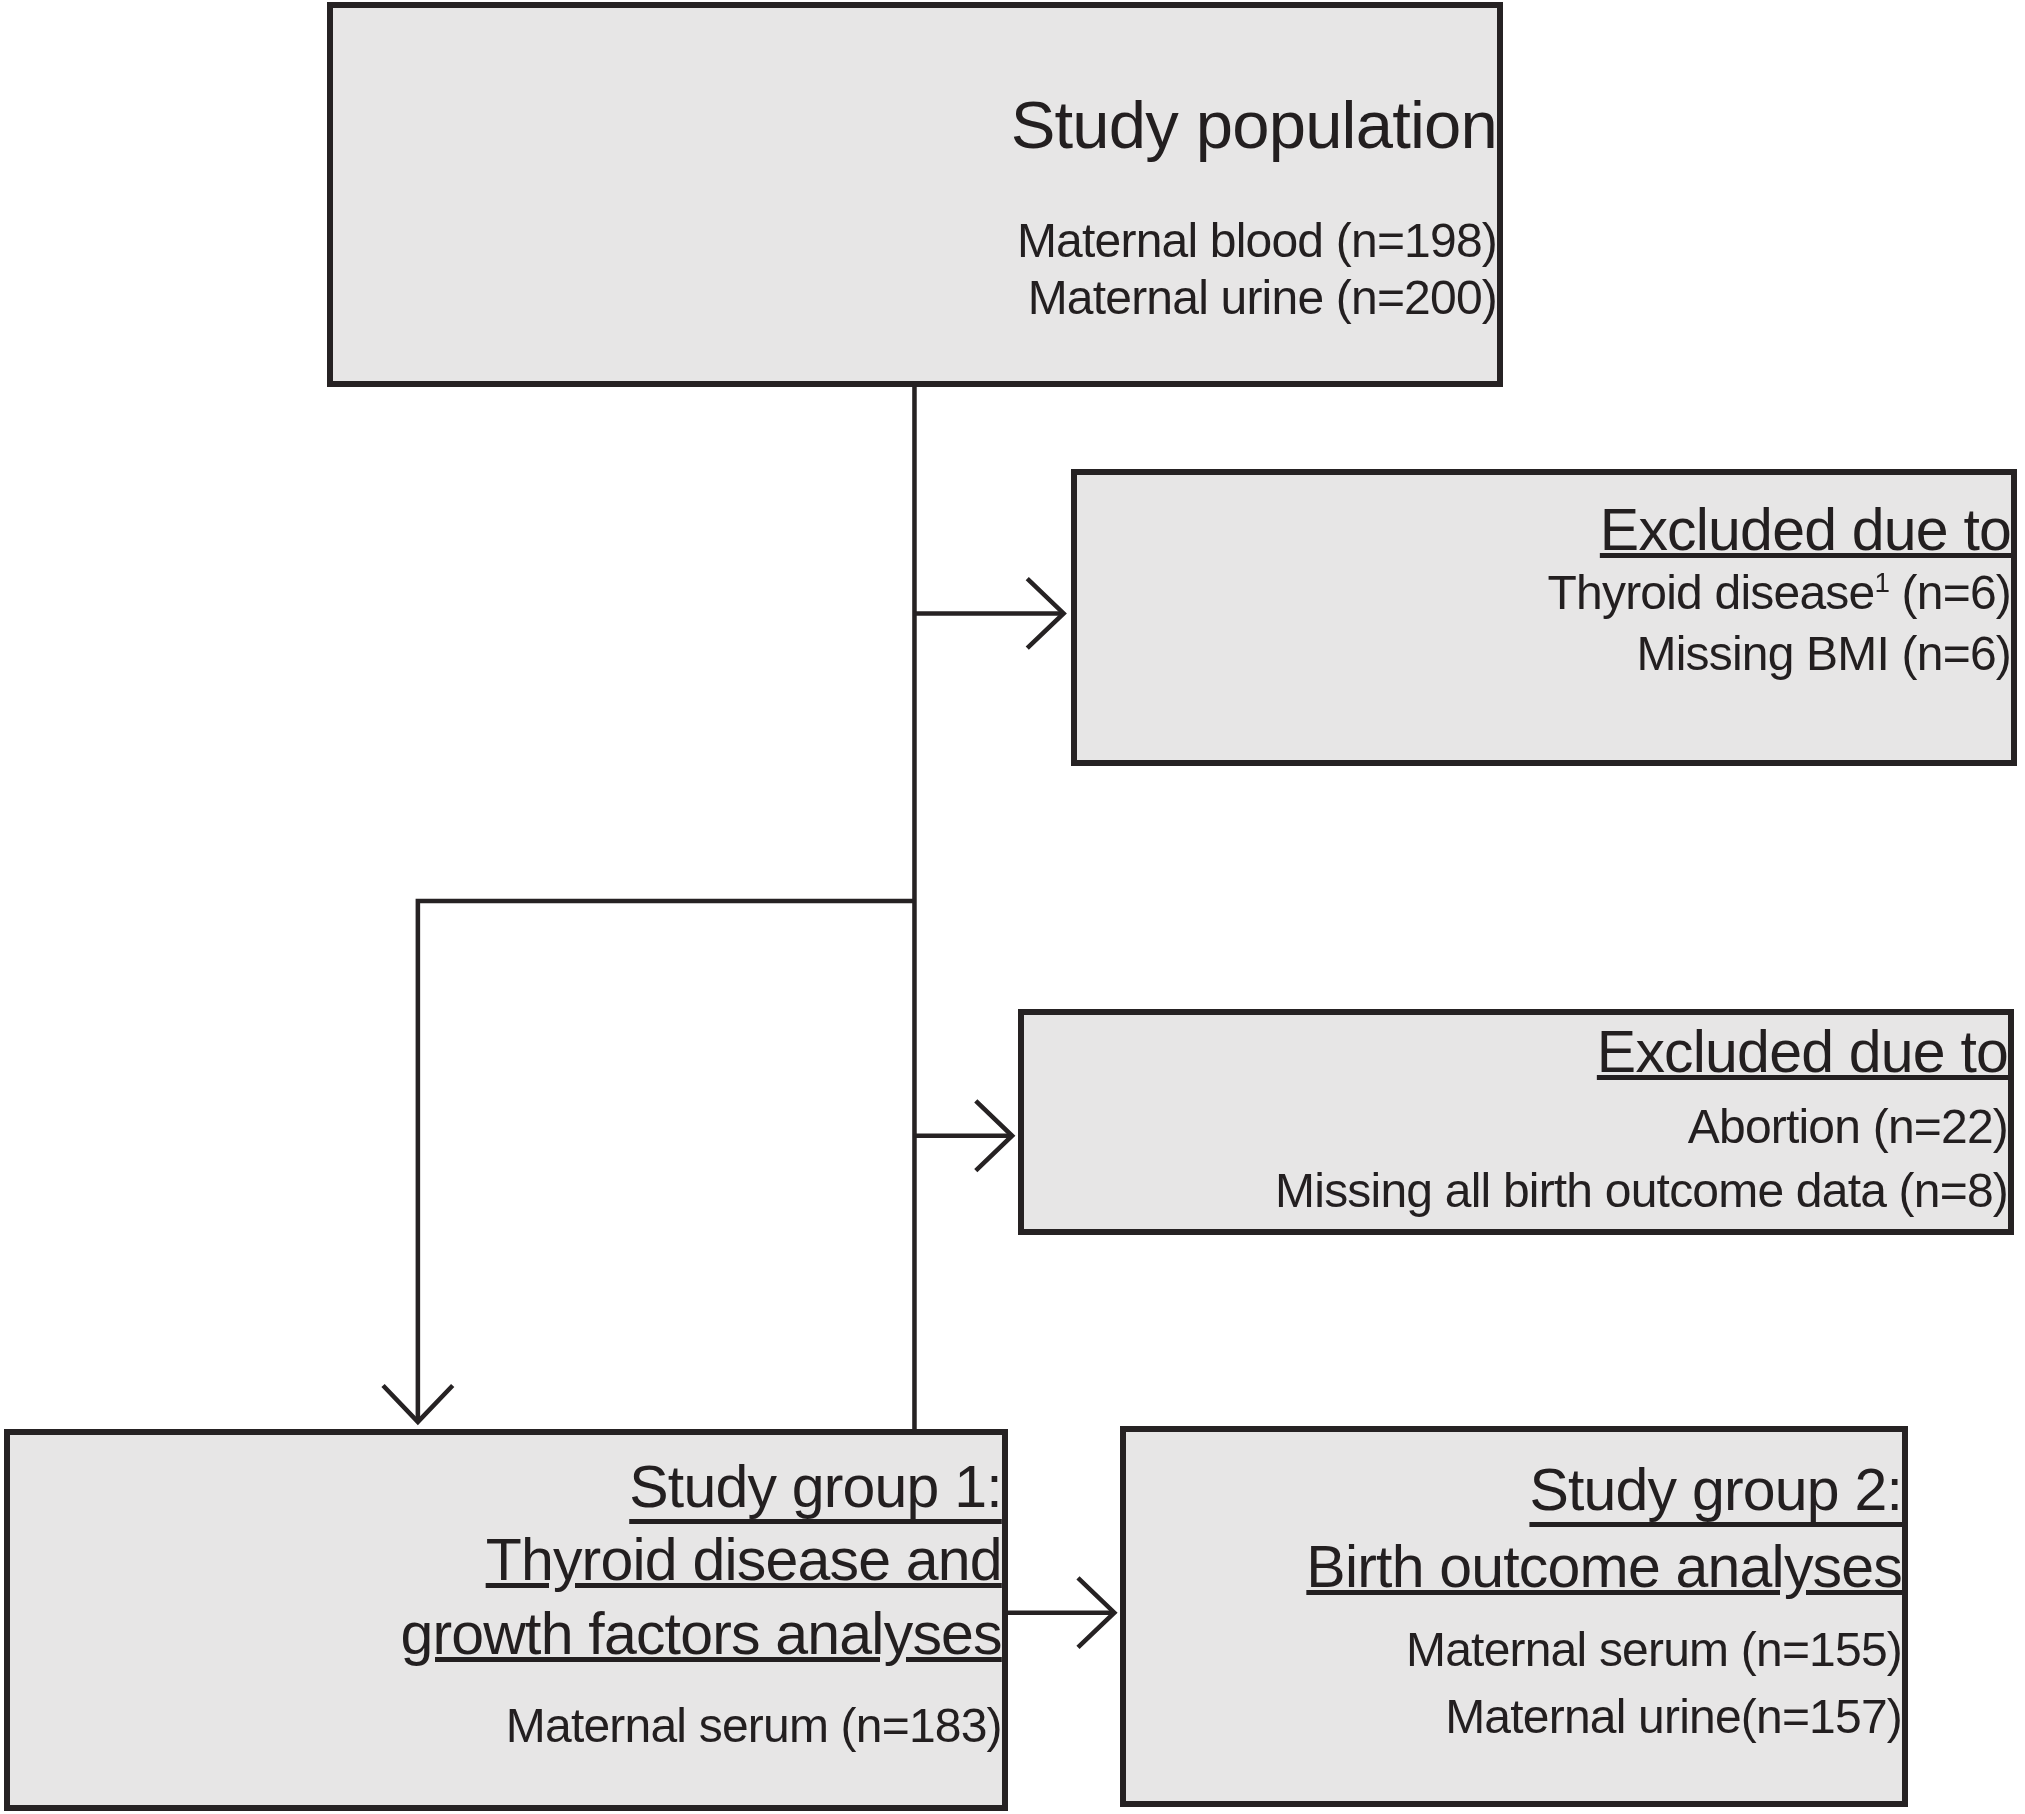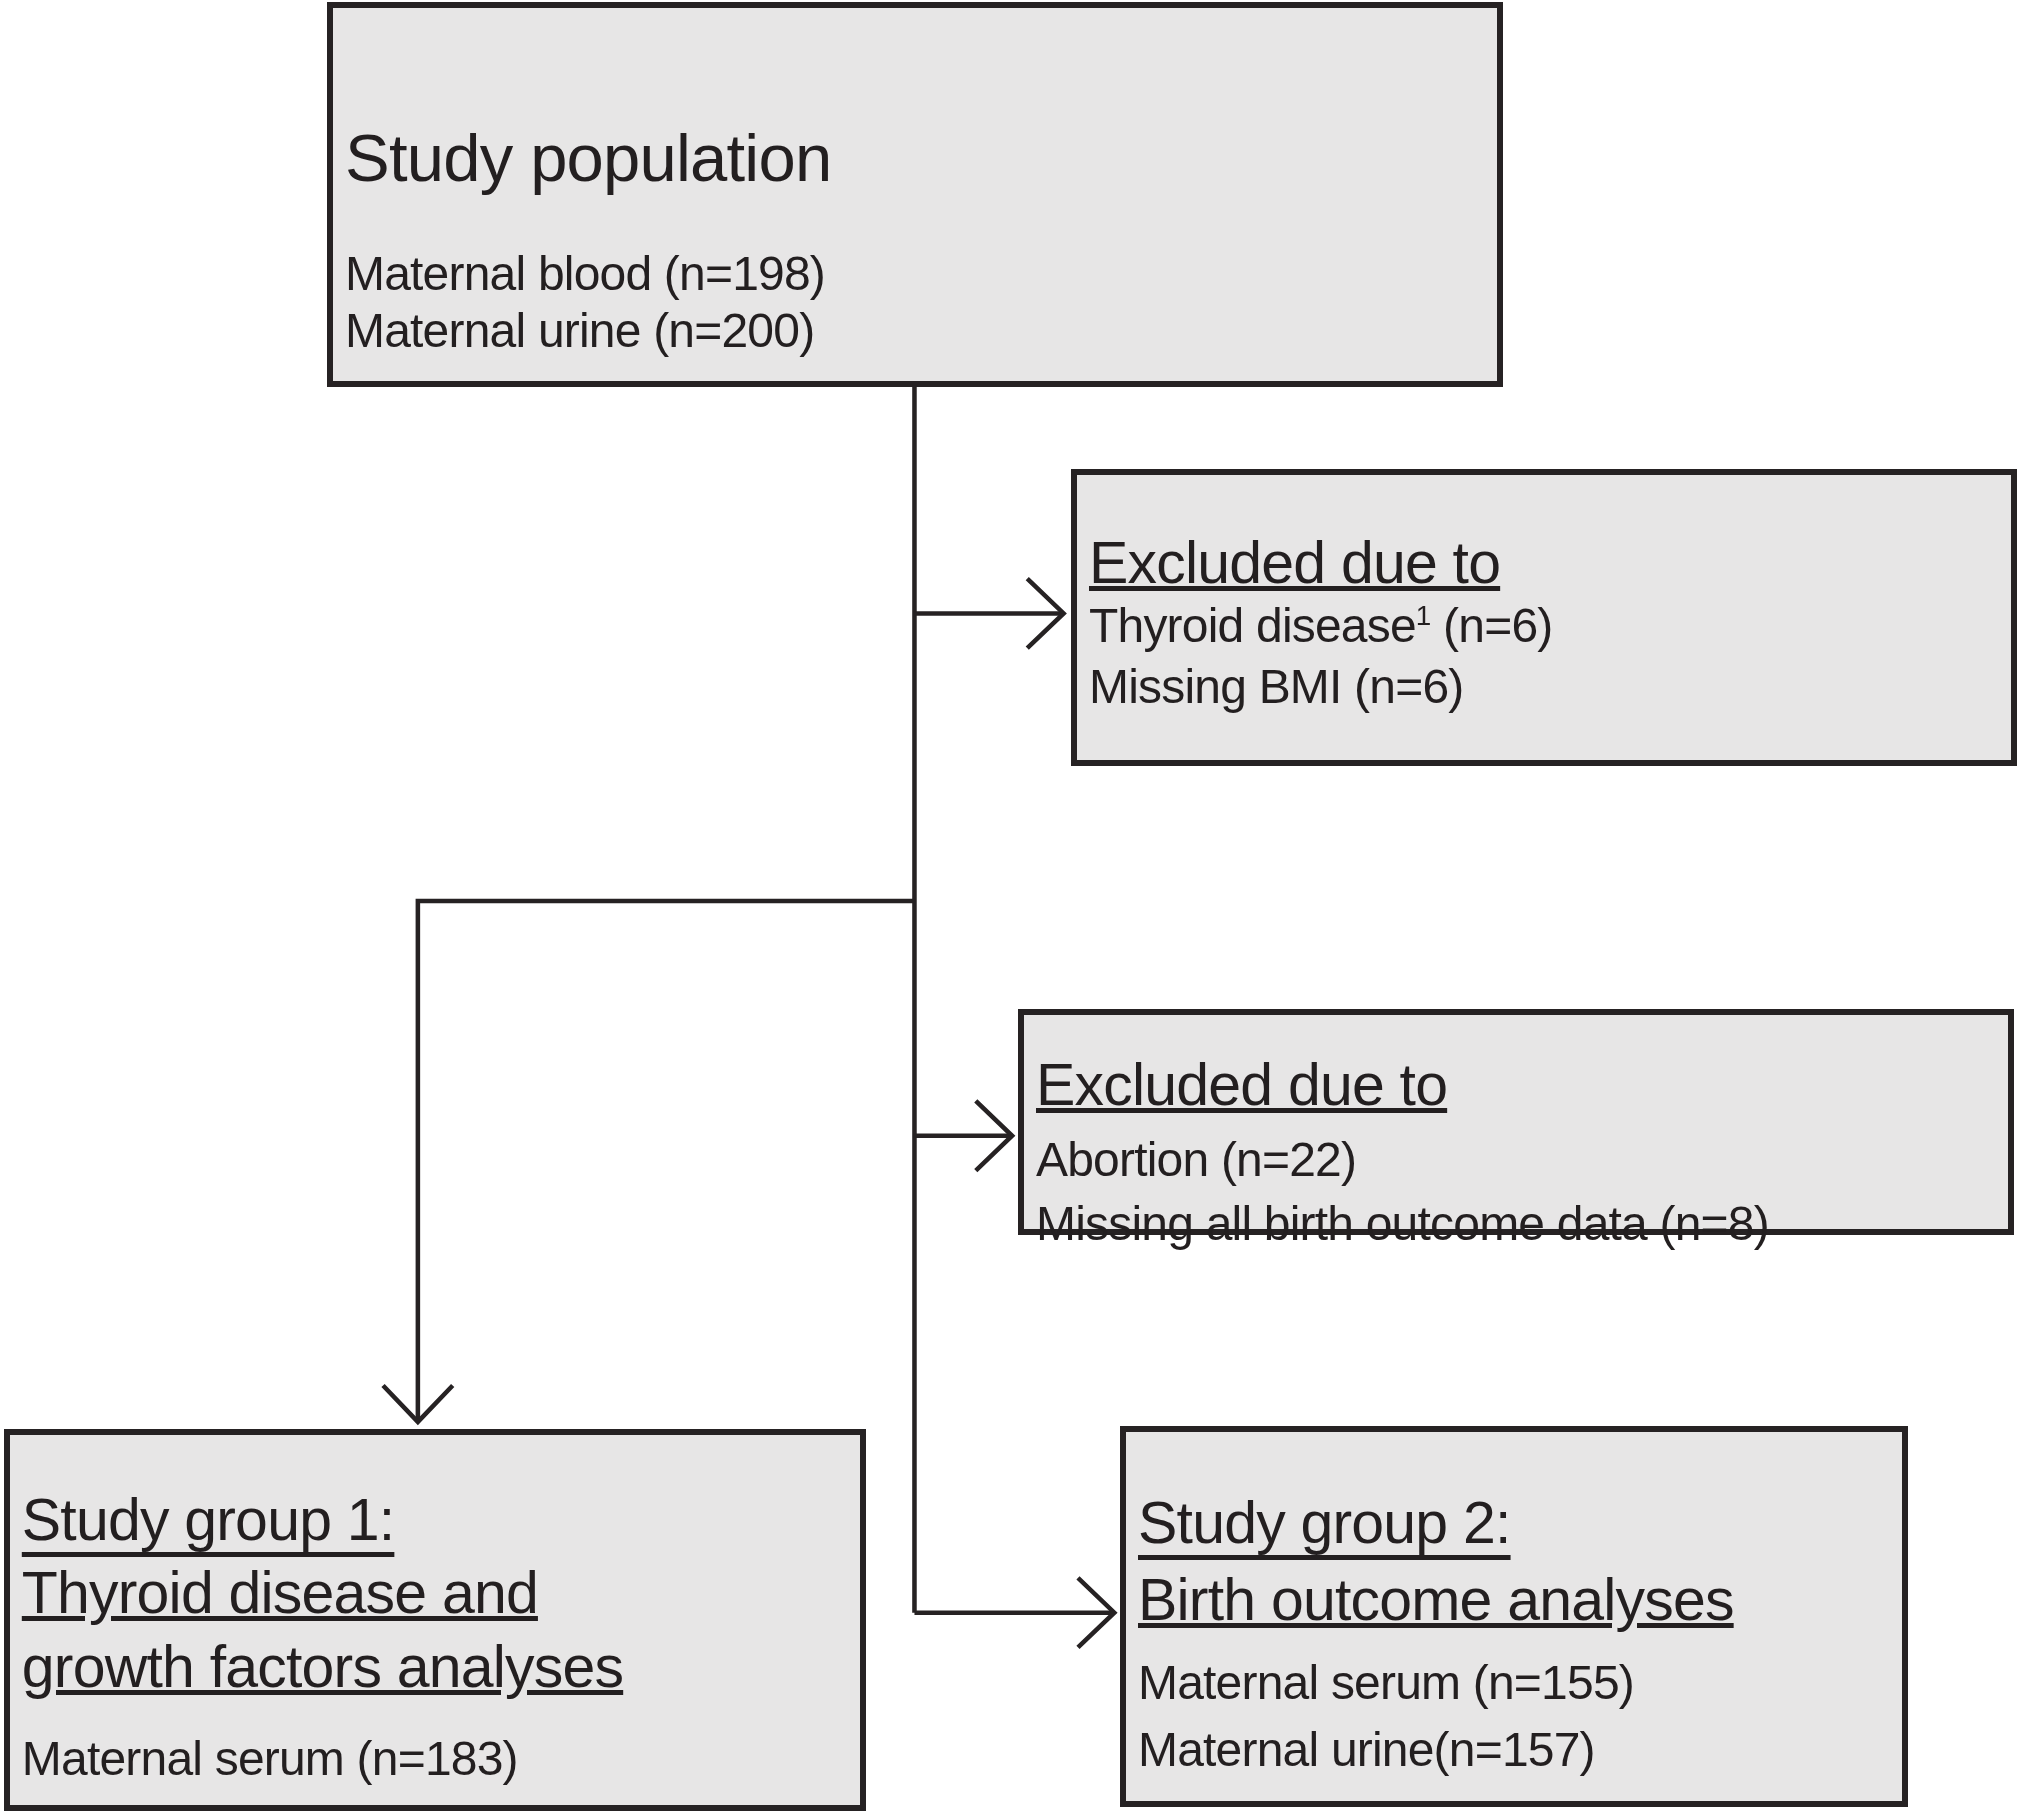--- a/index.html
+++ b/index.html
@@ -29,27 +29,26 @@
     fill:none;
   }
   .box{
     position:absolute;
     box-sizing:border-box;
     background:var(--fill);
     border:6px solid var(--line);
   }
   .cline{
     position:absolute;
-    left:12px;
+    left:0;
     width:100%;
-    text-align:left;
+    text-align:right;
     transform:translateY(-50%);
     white-space:nowrap;
     letter-spacing:-0.8px;
-    margin-top:33px;
   }
   .h1{font-size:67px;}
   .h2{font-size:59px;text-decoration:underline;}
   .body{font-size:48px;}
   .underlined{
     text-decoration:underline;
     text-decoration-thickness:5.3px;
     text-underline-offset:12px;
   }
   sup{
@@ -93,21 +92,21 @@
     </div>
     <div class="cline body" style="top:178px">Missing BMI (n=6)</div>
   </div>
 
   <div class="box" style="left:1018px; top:1009px; width:996px; height:226px;">
     <div class="cline h2" style="top:37px">Excluded due to</div>
     <div class="cline body" style="top:111px">Abortion (n=22)</div>
     <div class="cline body" style="top:175px">Missing all birth outcome data (n=8)</div>
   </div>
 
-  <div class="box" style="left:3.8px; top:1429px; width:862px; height:382px;">
+  <div class="box" style="left:3.8px; top:1429px; width:1004px; height:382px;">
     <div class="cline h2 underlined" style="top:52px">Study group 1:</div>
     <div class="cline h2" style="top:125px">Thyroid disease and</div>
     <div class="cline h2" style="top:199px">growth factors analyses</div>
     <div class="cline body" style="top:290px">Maternal serum (n=183)</div>
   </div>
 
   <div class="box" style="left:1120px; top:1426px; width:788px; height:381px;">
     <div class="cline h2 underlined" style="top:58px">Study group 2:</div>
     <div class="cline h2" style="top:135px">Birth outcome analyses</div>
     <div class="cline body" style="top:217px">Maternal serum (n=155)</div>

